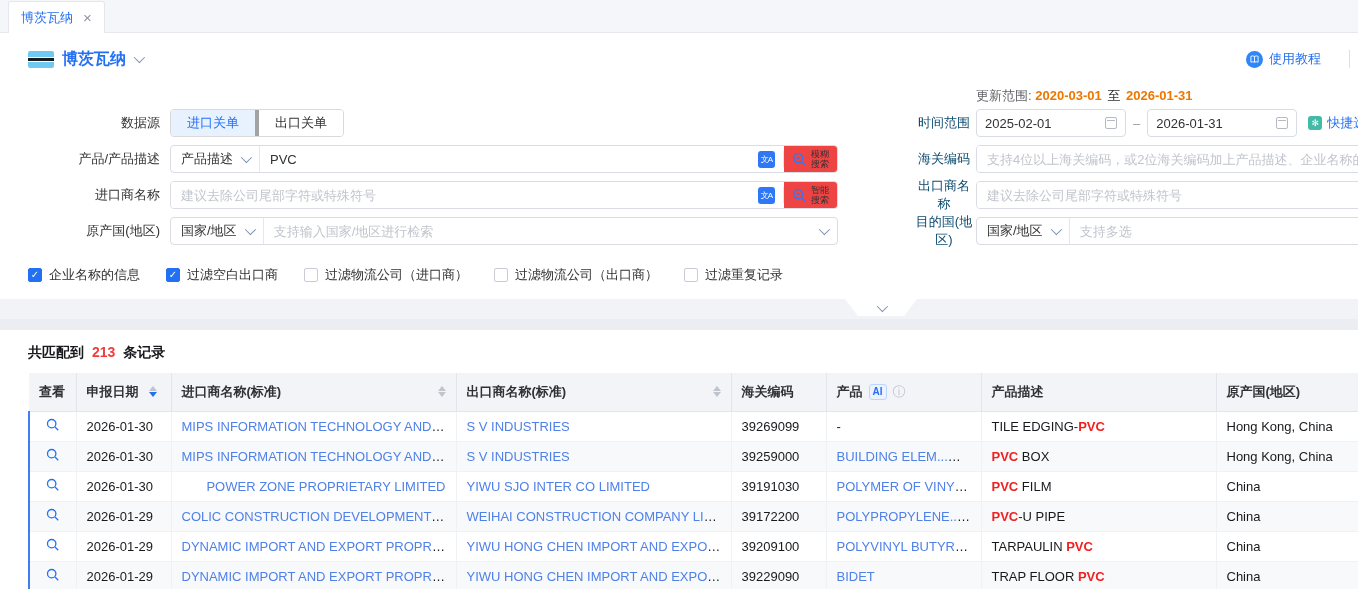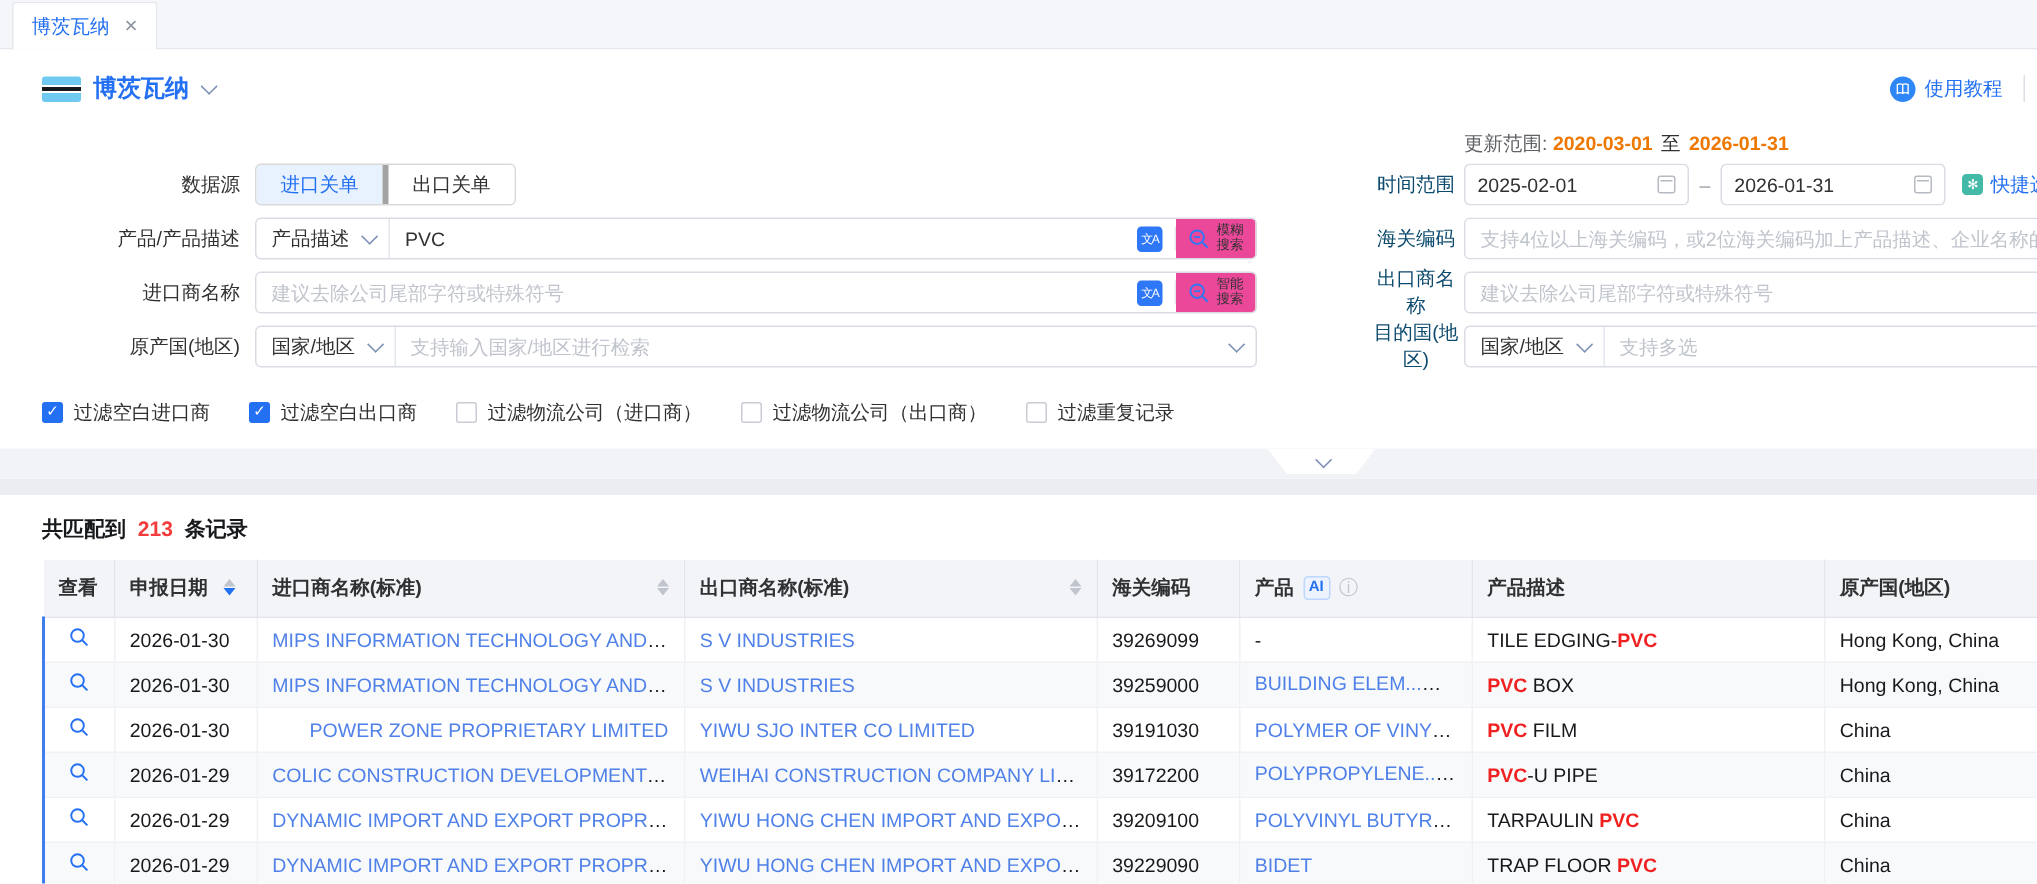--- a/index.html
+++ b/index.html
@@ -13,21 +13,21 @@
   .tab-title { color:#2470f2; font-size:13px; }
   .tab-close { color:#8f959e; font-size:15px; cursor:pointer; line-height:1; }
 
   
   .page-header { height:52px; display:flex; align-items:center; justify-content:space-between; padding:0 8px 0 28px; background:#fff; }
   .country { display:flex; align-items:center; gap:8px; }
   .flag { width:26px; height:17px; border-radius:2px; display:inline-block;
           background:linear-gradient(180deg,#6fc9f0 0 34%,#fff 34% 42%,#17191c 42% 58%,#fff 58% 66%,#6fc9f0 66% 100%); }
   .country-name { color:#2470f2; font-size:16px; font-weight:bold; }
   .caret-down { display:inline-block; width:8px; height:8px; border-right:1.5px solid #7d90b5; border-bottom:1.5px solid #7d90b5; transform:rotate(45deg) translateY(-2px); }
-  .header-right { display:flex; align-items:center; gap:14px; }
+  .header-right { display:flex; align-items:center; gap:28px; }
   .tutorial { display:flex; align-items:center; gap:6px; color:#2470f2; font-size:13px; cursor:pointer; }
   .tut-icon { width:17px; height:17px; border-radius:50%; background:#2f86f6; display:inline-flex; align-items:center; justify-content:center; }
   .tut-icon svg { display:block; }
   .vdiv { width:1px; height:18px; background:#dcdfe6; }
 
   
   .filter-panel { background:#fff; padding:2px 0 10px; }
   .form-row { display:flex; align-items:center; height:28px; margin-bottom:8px; }
   .row-update { height:18px; margin-bottom:4px; }
   .half-left { width:912px; display:flex; align-items:center; flex:none; }
@@ -44,21 +44,21 @@
   .seg + .seg { border-left:4px solid #a3a3a3; }
   .seg.active { background:#e8f2ff; color:#2470f2; }
 
   
   .input-group { display:flex; align-items:center; border:1px solid #d9dce3; border-radius:4px; height:28px; background:#fff; overflow:hidden; }
   .ig-select { display:flex; align-items:center; gap:8px; padding:0 10px; height:100%; border-right:1px solid #e4e7ed; color:#303133; cursor:pointer; flex:none; }
   .ig-input { border:none; outline:none; flex:1; height:100%; padding:0 10px; font-size:13px; color:#303133; font-family:inherit; min-width:0; }
   .ig-input::placeholder { color:#c0c4cc; }
   .translate-ico { width:17px; height:17px; border-radius:3px; background:#2e77f6; color:#fff; font-size:8px; display:inline-flex; align-items:center; justify-content:center; flex:none; margin-right:8px; letter-spacing:-1px; cursor:pointer; }
   .ig-divider { width:1px; height:16px; background:#e4e7ed; flex:none; }
-  .search-mode { display:flex; align-items:center; gap:4px; border:none; background:#ec4899; padding:0 8px; height:100%; cursor:pointer; flex:none; font-family:Liberation Mono, monospace; }
+  .search-mode { display:flex; align-items:center; gap:4px; border:none; background:#ef4444; padding:0 8px; height:100%; cursor:pointer; flex:none; font-family:Liberation Sans, sans-serif; }
   .sm-text { display:flex; flex-direction:column; font-size:9px; line-height:10px; color:#303133; text-align:left; }
   .w-product { width:668px; }
   .w-right { width:450px; flex:none; }
   .date-box { display:flex; align-items:center; border:1px solid #d9dce3; border-radius:4px; height:28px; width:150px; padding:0 8px; gap:6px; background:#fff; flex:none; }
   .date-val { flex:1; color:#303133; }
   .cal-ico { width:12px; height:12px; border:1px solid #b6bac2; border-radius:2px; position:relative; flex:none; }
   .cal-ico::before { content:""; position:absolute; left:1px; right:1px; top:2px; height:1px; background:#b6bac2; }
   .range-sep { margin:0 7px; color:#9aa0a8; }
   .quick-opt { display:flex; align-items:center; gap:5px; margin-left:11px; color:#2470f2; cursor:pointer; flex:none; white-space:nowrap; }
   .quick-ico { width:14px; height:14px; border-radius:3px; background:#43b9a8; color:#fff; font-size:9px; display:inline-flex; align-items:center; justify-content:center; flex:none; }
@@ -265,21 +265,21 @@
             <span class="caret-down"></span>
           </span>
           <input class="ig-input" placeholder="支持多选" style="">
         </div>
       </div>
     </div>
 
     <div class="checkbox-row">
       <span class="cb">
         <span class="cbx on">✓</span>
-        <span>过滤空白进口商</span>
+        <span>企业名称的信息</span>
       </span>
       <span class="cb">
         <span class="cbx on">✓</span>
         <span>过滤空白出口商</span>
       </span>
       <span class="cb">
         <span class="cbx"></span>
         <span>过滤物流公司（进口商）</span>
       </span>
       <span class="cb">

